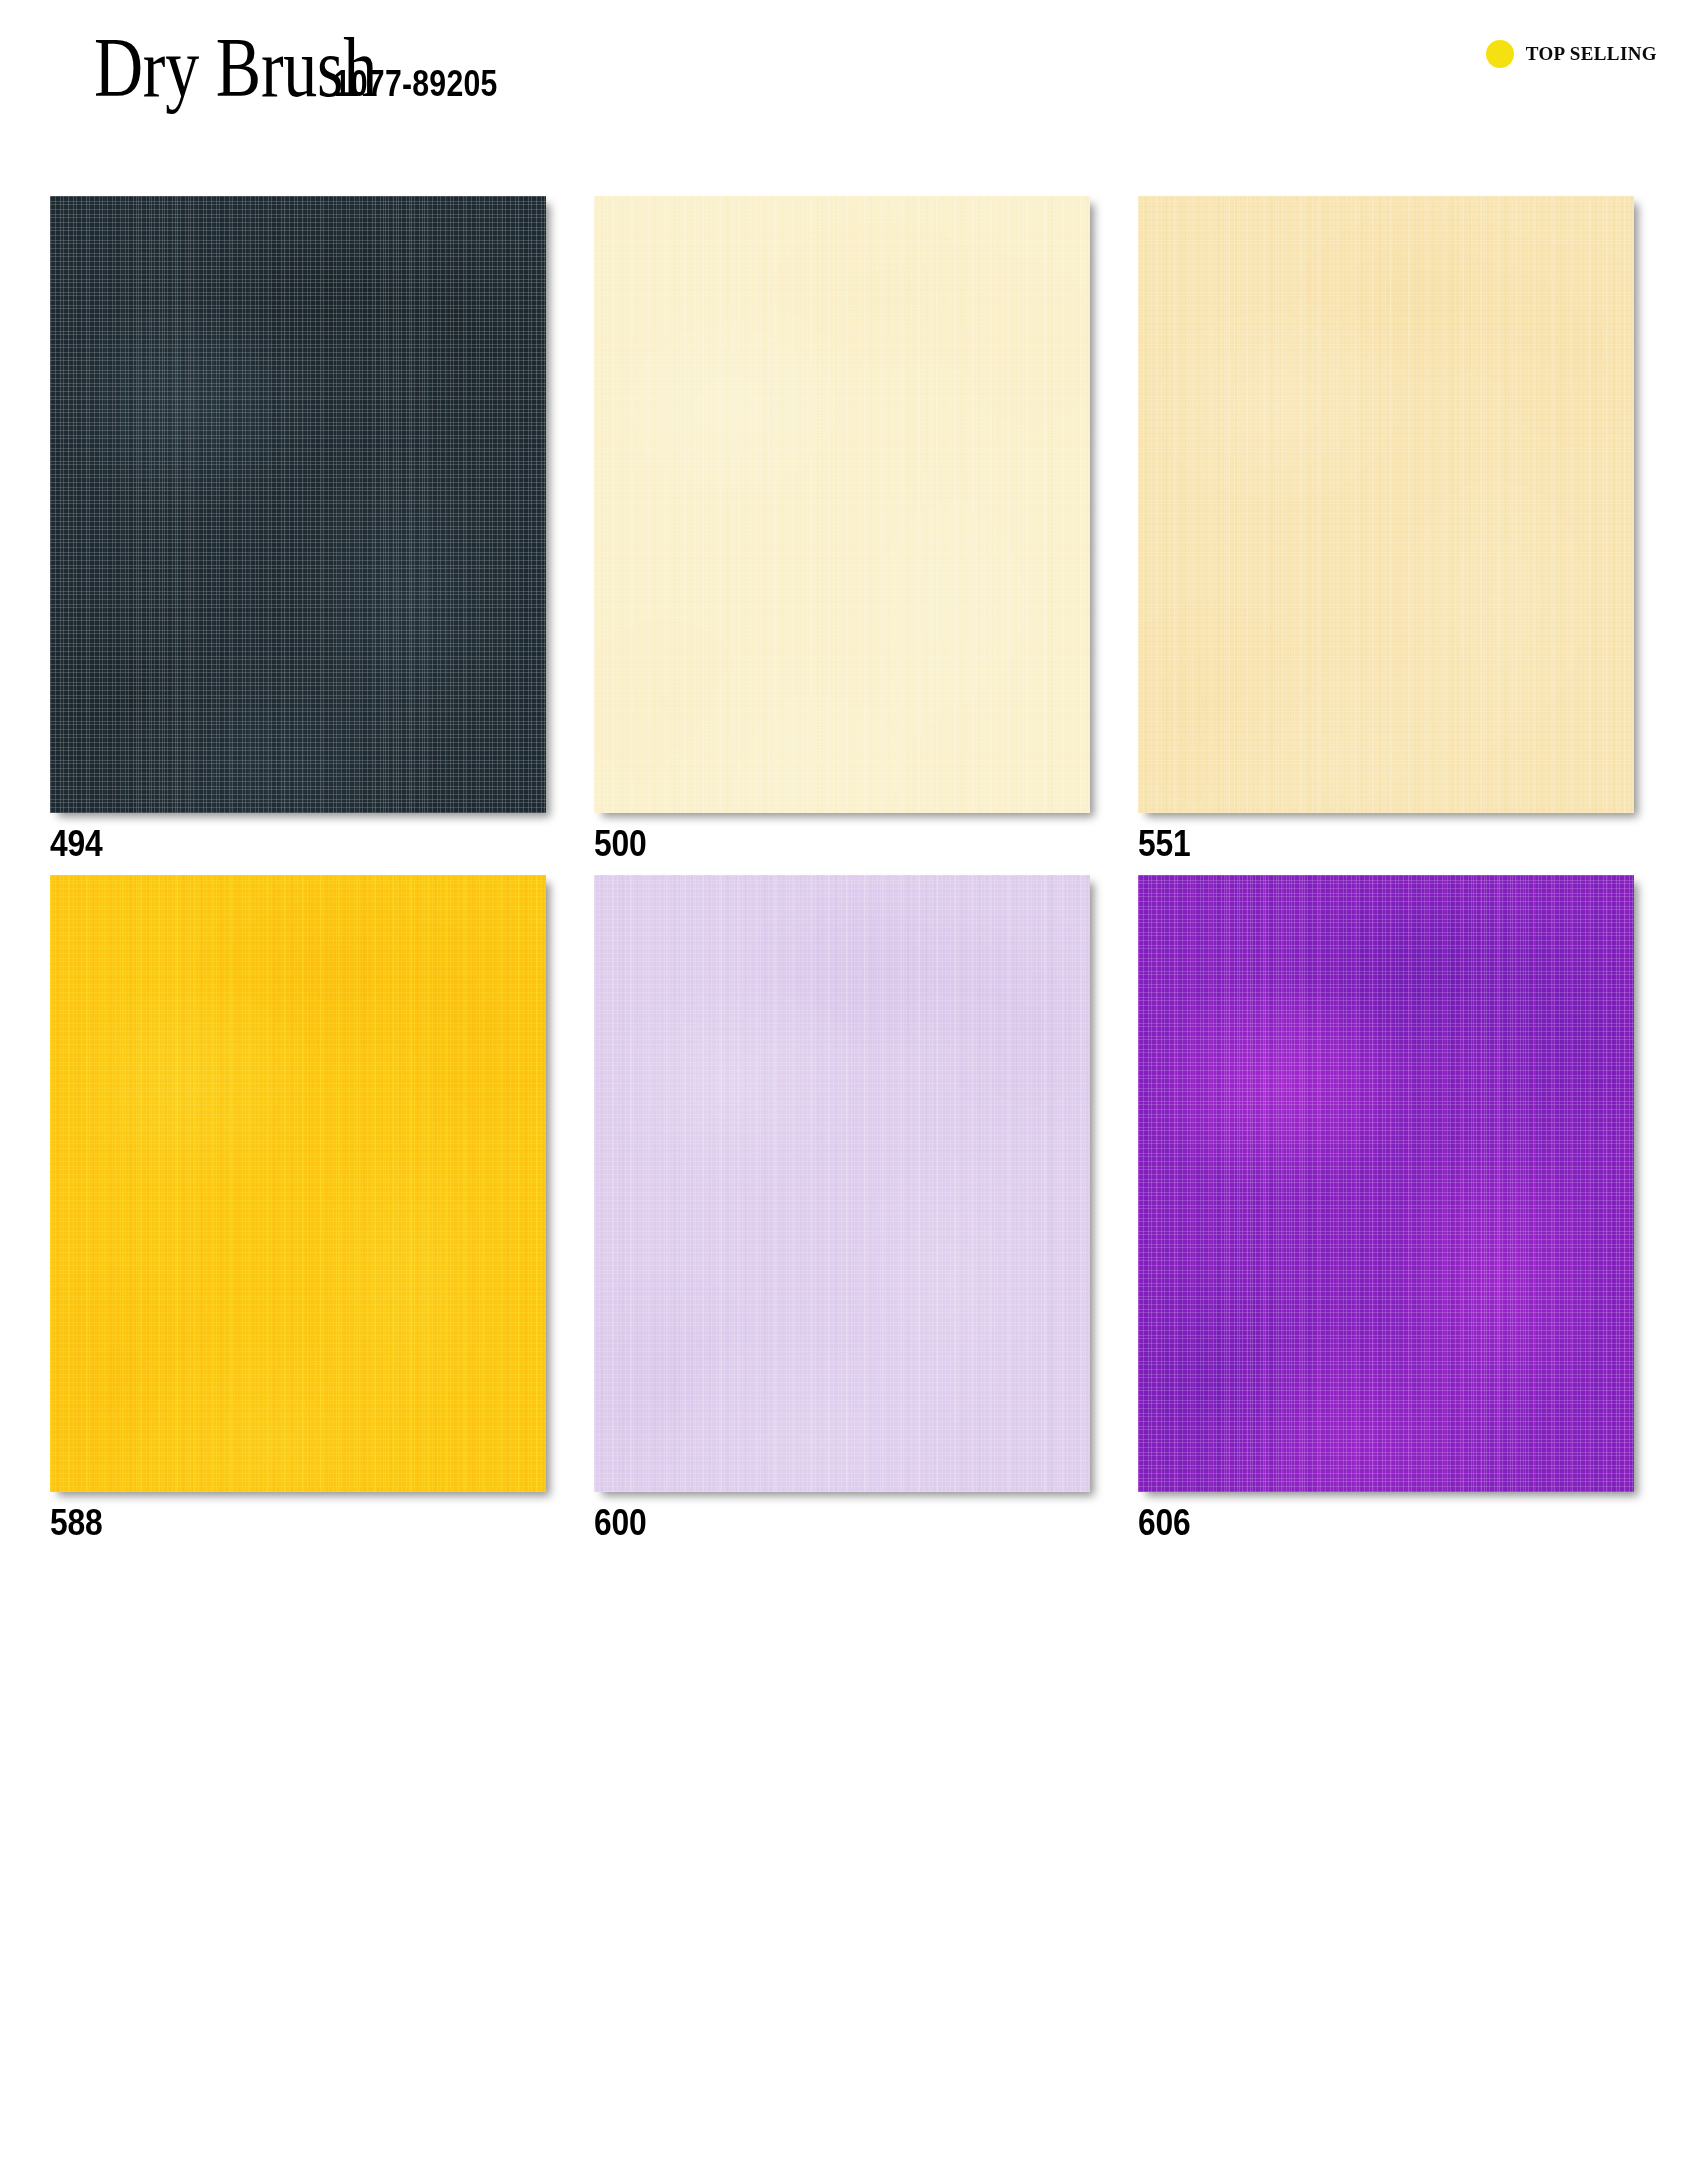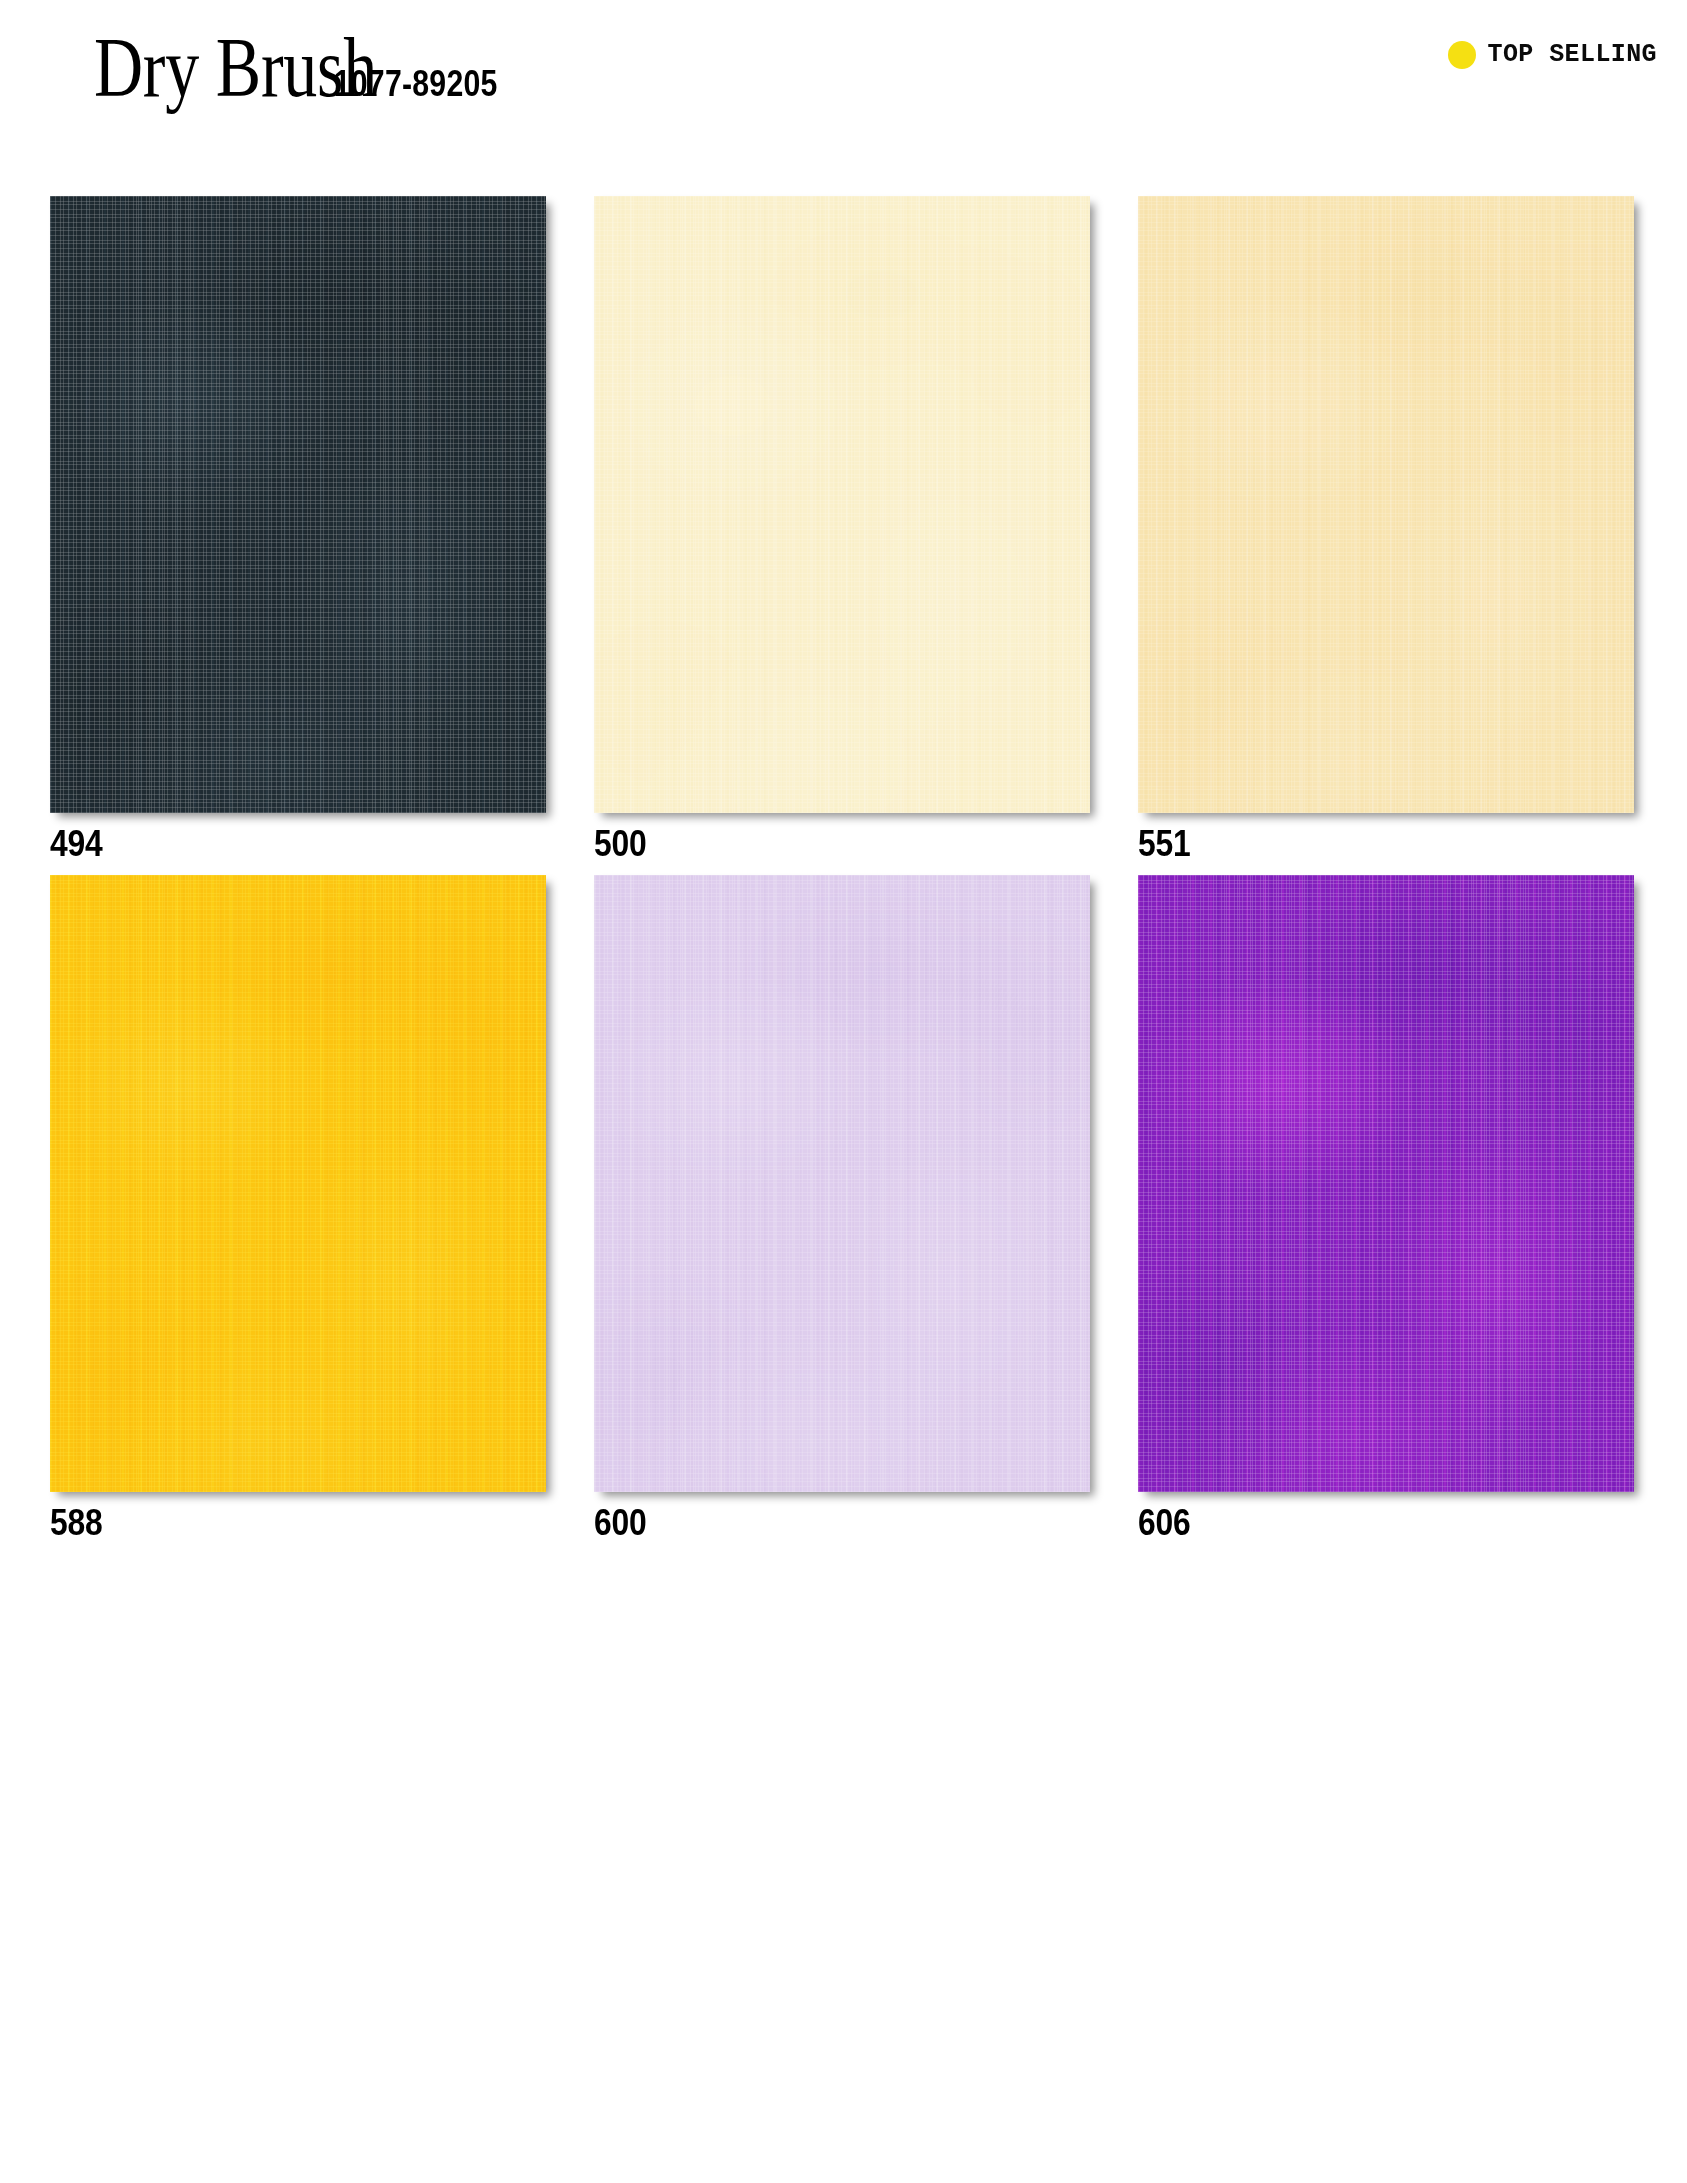--- a/index.html
+++ b/index.html
@@ -63,22 +63,22 @@
     gap: 12px;
   }
   .badge-dot {
     width: 28px;
     height: 28px;
     border-radius: 50%;
     background: #F5E012;
     flex: 0 0 auto;
   }
   .badge-label {
-    font-family: Liberation Mono, monospace;
-    font-size: 25px;
+    font-family: Liberation Serif, serif;
+    font-size: 19px;
     font-weight: 700;
     letter-spacing: 0.4px;
     color: #0a0a0a;
     white-space: nowrap;
   }
 
   
   .swatch-grid {
     position: absolute;
     left: 50px;

